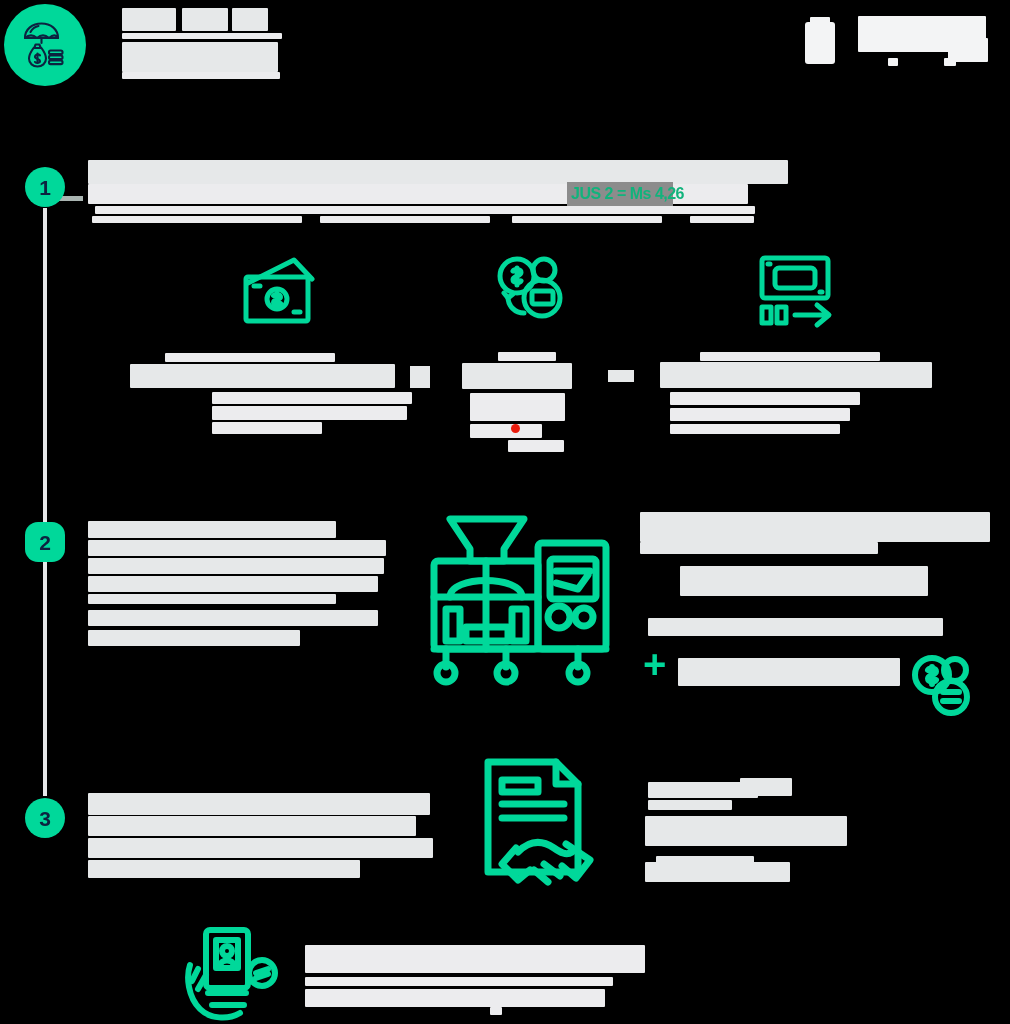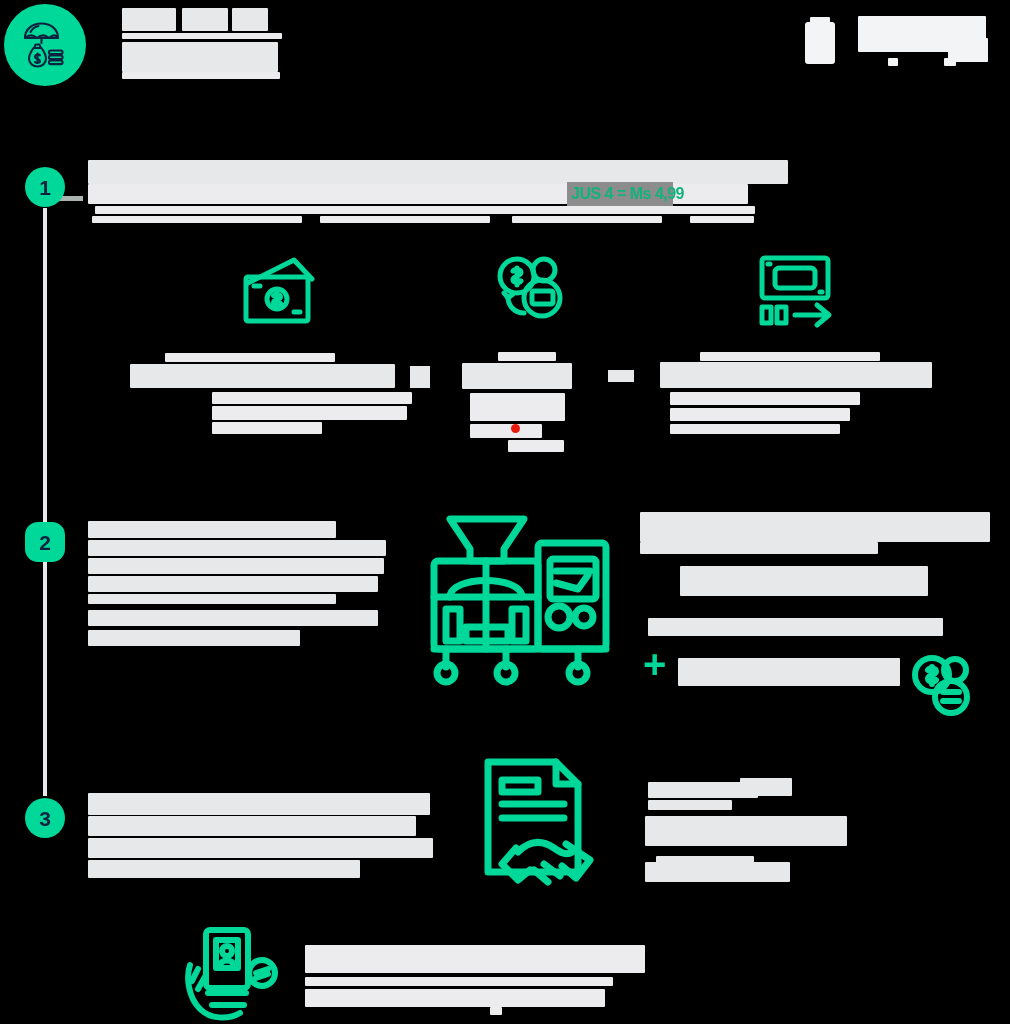--- a/index.html
+++ b/index.html
@@ -137,21 +137,21 @@
     <div class="rb" style="left:88px;top:160px;width:700px;height:24px;"></div>
     <div class="rb lt" style="left:88px;top:184px;width:660px;height:20px;"></div>
     <div class="rb lt" style="left:95px;top:206px;width:660px;height:8px;"></div>
     <div class="rb lt" style="left:92px;top:216px;width:210px;height:7px;"></div>
     <div class="rb lt" style="left:320px;top:216px;width:170px;height:7px;"></div>
     <div class="rb lt" style="left:512px;top:216px;width:150px;height:7px;"></div>
     <div class="rb lt" style="left:690px;top:216px;width:64px;height:7px;"></div>
   </div>
 
   <div class="hl" style="left:567px;top:182px;width:106px;height:24px;"></div>
-  <div class="hl-text" style="left:571px;top:185px;font-size:16px;">JUS 4 = Ms 4,99</div>
+  <div class="hl-text" style="left:571px;top:185px;font-size:16px;">JUS 2 = Ms 4,26</div>
 
   <svg class="icon" style="left:240px;top:255px;" width="82" height="78" viewBox="0 0 82 78">
     <g fill="none" stroke="#00d89a" stroke-width="5" stroke-linejoin="round" stroke-linecap="round">
       <path d="M8 28 L54 5 L72 24"></path>
       <rect x="6" y="22" width="62" height="44" rx="2"></rect>
       <circle cx="37" cy="44" r="10"></circle>
       <path d="M37 38 L37 50 M33.5 40.5 C35 38.5, 40.5 39, 40.5 42 C40.5 45.5, 33.5 44, 33.5 47.5 C33.5 50.5, 39 50.5, 40.5 48.5"></path>
       <path d="M14 31 L20 31 M54 57 L60 57"></path>
     </g>
   </svg>

